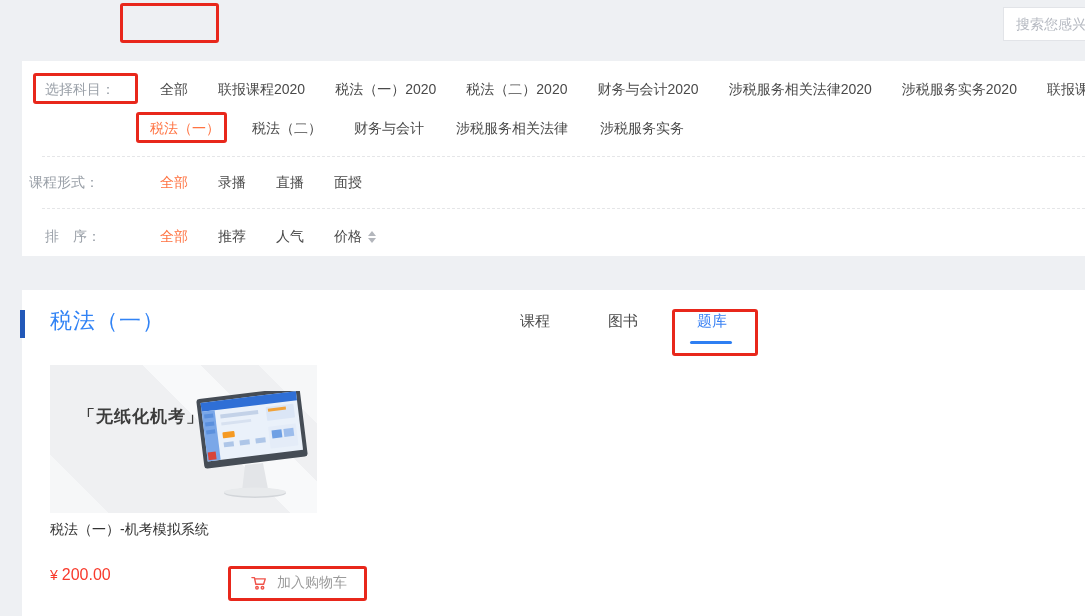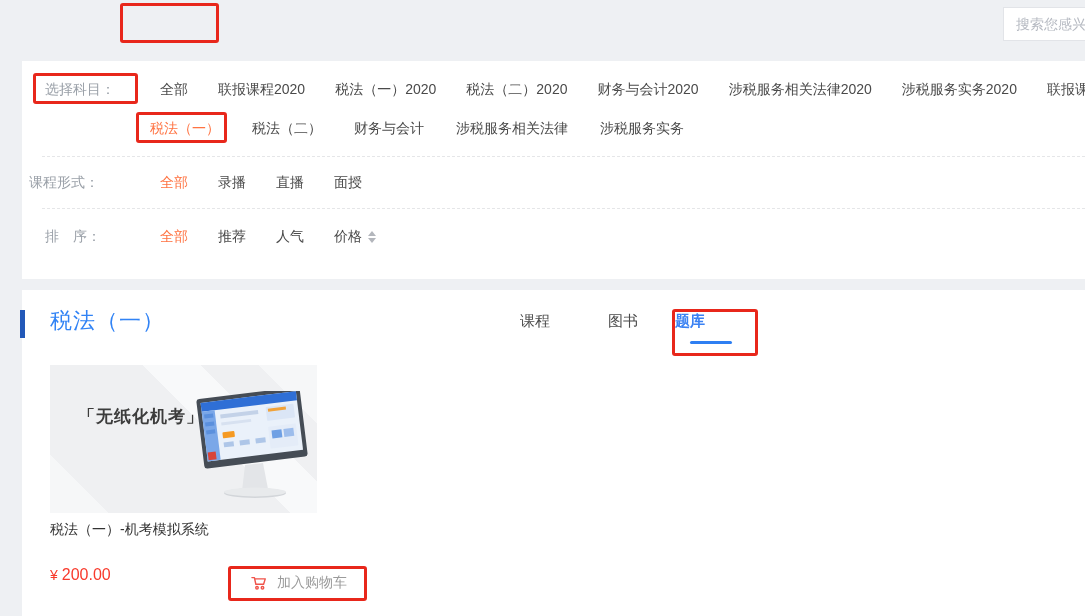--- a/index.html
+++ b/index.html
@@ -13,21 +13,21 @@
   .breadcrumb .current { color:#3b7ff2; margin-left:6px; }
 
   
   .search { position:absolute; left:1003px; top:7px; width:140px; height:34px; background:#fff;
             border:1px solid #e2e4e8; outline:none; font-size:14px; color:#555; padding:0 12px;
             font-family:inherit; }
   .search::placeholder { color:#b6bac2; }
 
   
   .panel { position:absolute; background:#fff; }
-  .panel-filters { left:22px; top:61px; width:1063px; height:218px; overflow:hidden; }
+  .panel-filters { left:22px; top:61px; width:1063px; height:195px; overflow:hidden; }
   .panel-results { left:22px; top:290px; width:1063px; height:326px; }
 
   .f-label { position:absolute; font-size:14px; color:#9aa0a8; }
   .f-row { position:absolute; display:flex; font-size:14px; color:#4a4a4a; white-space:nowrap; }
   .f-row.r1 { left:138px; top:20px; gap:30px; }
   .f-row.r2 { left:128px; top:59px; gap:32px; }
   .f-row.r3 { left:138px; top:113px; gap:30px; }
   .f-row.r4 { left:138px; top:167px; gap:30px; }
   .f-item { cursor:pointer; }
   .f-item.selected { color:#ff7342; }
@@ -37,21 +37,21 @@
   .sort-price { display:flex; align-items:center; gap:6px; }
   .sort-arrows { display:flex; flex-direction:column; gap:2px; }
   .tri-up { width:0; height:0; border-left:4px solid transparent; border-right:4px solid transparent; border-bottom:5px solid #b3b6bc; }
   .tri-down { width:0; height:0; border-left:4px solid transparent; border-right:4px solid transparent; border-top:5px solid #b3b6bc; }
 
   
   .section-bar { position:absolute; left:-2px; top:20px; width:5px; height:28px; background:#2258b8; }
   .section-title { position:absolute; left:28px; top:16px; font-size:22px; color:#3183f5; font-weight:500; letter-spacing:1px; }
   .tabs { position:absolute; left:0; top:22px; width:100%; height:30px; font-size:15px; color:#4a4a4a; }
   .tab { position:absolute; cursor:pointer; }
-  .tab-1 { left:498px; } .tab-2 { left:586px; } .tab-3 { left:653px;font-weight:bold; }
+  .tab-1 { left:498px; } .tab-2 { left:586px; } .tab-3 { left:675px; }
   .tab.active { color:#3b82f3; }
   .tab-underline { position:absolute; left:668px; top:51px; width:42px; height:3px; background:#2e7ff2; border-radius:2px; }
 
   
   .banner { position:absolute; left:28px; top:75px; width:267px; height:148px; overflow:hidden;
             background:linear-gradient(45deg,#f6f7f8 0%,#f6f7f8 14%,#eff0f2 14%,#eff0f2 58%,#f8f9fa 58%,#f8f9fa 72%,#eff0f2 72%,#eff0f2 86%,#f6f7f8 86%); cursor:pointer; }
   .banner-title { position:absolute; left:28px; top:40px; font-size:17px; font-weight:bold; color:#3c3c3c; letter-spacing:1px; }
   .banner-sub { position:absolute; left:33px; top:69px; font-size:13px; color:#8a8d92; line-height:20px; }
   .monitor { position:absolute; right:2px; top:26px; }
 

